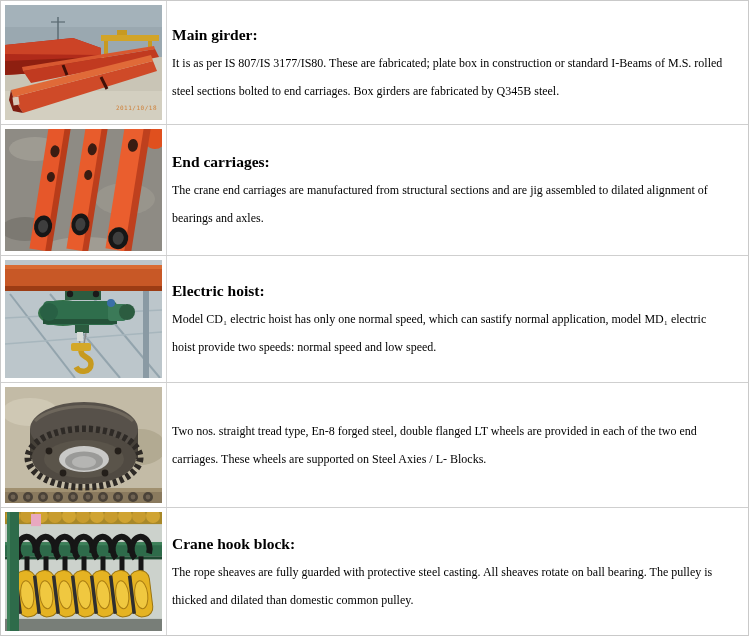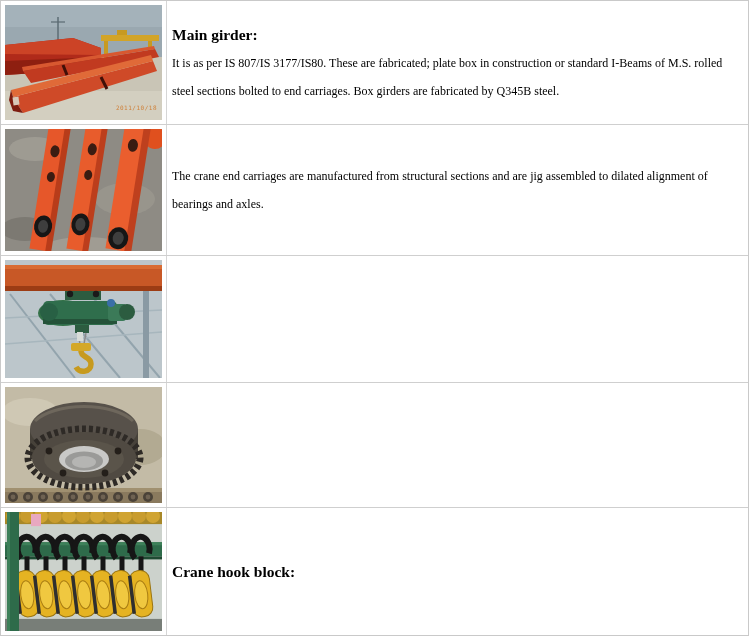--- a/index.html
+++ b/index.html
@@ -104,20 +104,21 @@
         <g transform="rotate(9 122 60)">
           <rect x="110" y="-8" width="24" height="130" fill="#ea5e2e"></rect>
           <rect x="129" y="-8" width="7" height="130" fill="#be401e"></rect>
           <ellipse cx="121" cy="16" rx="5" ry="6.5" fill="#3a1c12"></ellipse>
           <ellipse cx="121" cy="110" rx="10" ry="11" fill="#161616"></ellipse>
           <ellipse cx="121" cy="110" rx="5.5" ry="6.5" fill="#3e3e3e"></ellipse>
         </g>
       </svg>
     </div>
     <div class="text-cell">
+      <div class="heading">End carriages:</div>
       <div class="body-text">The crane end carriages are manufactured from structural sections and are jig assembled to dilated alignment of bearings and axles.</div>
     </div>
   </div>
 
   <div class="row">
     <div class="img-cell">
       <svg viewBox="0 0 157 118" preserveAspectRatio="none">
         <rect x="0" y="0" width="157" height="118" fill="#bcc6cb"></rect>
 
         <line x1="5" y1="34" x2="70" y2="118" stroke="#93a4ad" stroke-width="2"></line>
@@ -143,20 +144,24 @@
         <circle cx="106" cy="43" r="4" fill="#3a6ea8"></circle>
         <circle cx="44" cy="52" r="9" fill="#286044"></circle>
 
         <rect x="70" y="65" width="14" height="8" fill="#2c5c40"></rect>
         <line x1="73" y1="73" x2="75" y2="84" stroke="#8a8a8a" stroke-width="1.4"></line>
         <line x1="81" y1="73" x2="79" y2="84" stroke="#8a8a8a" stroke-width="1.4"></line>
         <rect x="72" y="72" width="6" height="9" fill="#d8dcd8"></rect>
         <rect x="66" y="83" width="20" height="8" rx="2" fill="#d4a828"></rect>
         <path d="M76,91 c0,7 10,5 10,13 c0,8 -11,10 -15,3" fill="none" stroke="#c79a1e" stroke-width="5.5"></path>
       </svg>
+    </div>
+    <div class="text-cell">
+      <div class="heading">Electric hoist:</div>
+      <div class="body-text">Model CD₁ electric hoist has only one normal speed, which can sastify normal application, model MD₁ electric hoist provide two speeds: normal speed and low speed.</div>
     </div>
   </div>
 
   <div class="row">
     <div class="img-cell">
       <svg viewBox="0 0 157 116" preserveAspectRatio="none">
         <rect x="0" y="0" width="157" height="116" fill="#c3bba6"></rect>
         <ellipse cx="25" cy="25" rx="28" ry="14" fill="#cfc8b4"></ellipse>
         <ellipse cx="135" cy="60" rx="26" ry="18" fill="#b2aa92"></ellipse>
 
@@ -195,20 +200,21 @@
         <circle cx="113" cy="64" r="3.4" fill="#241f1a"></circle>
         <circle cx="58" cy="86" r="3.4" fill="#241f1a"></circle>
         <circle cx="100" cy="86" r="3.4" fill="#241f1a"></circle>
 
         <ellipse cx="79" cy="72" rx="25" ry="13" fill="#c9c9c7"></ellipse>
         <ellipse cx="79" cy="74" rx="19" ry="9.5" fill="#9a9a98"></ellipse>
         <ellipse cx="79" cy="75" rx="12" ry="6" fill="#b5b5b3"></ellipse>
       </svg>
     </div>
     <div class="text-cell">
+      <div class="body-text">Two nos. straight tread type, En-8 forged steel, double flanged LT wheels are provided in each of the two end carriages. These wheels are supported on Steel Axies / L- Blocks.</div>
     </div>
   </div>
 
   <div class="row">
     <div class="img-cell">
       <svg viewBox="0 0 157 118" preserveAspectRatio="none">
         <rect x="0" y="0" width="157" height="118" fill="#ccd2cc"></rect>
         <rect x="0" y="106" width="157" height="12" fill="#787e78"></rect>
 
         <rect x="0" y="0" width="157" height="12" fill="#a88828"></rect>
@@ -292,16 +298,17 @@
             <rect x="-11" y="62" width="3.5" height="38" fill="#2f2f2f"></rect>
           </g>
         </g>
 
         <rect x="2" y="0" width="12" height="118" fill="#2e6b4a"></rect>
         <rect x="2" y="0" width="3" height="118" fill="#3d8059"></rect>
       </svg>
     </div>
     <div class="text-cell">
       <div class="heading">Crane hook block:</div>
+      <div class="body-text">The rope sheaves are fully guarded with protective steel casting. All sheaves rotate on ball bearing. The pulley is thicked and dilated than domestic common pulley.</div>
     </div>
   </div>
 
 </div>
 
 </body></html>

